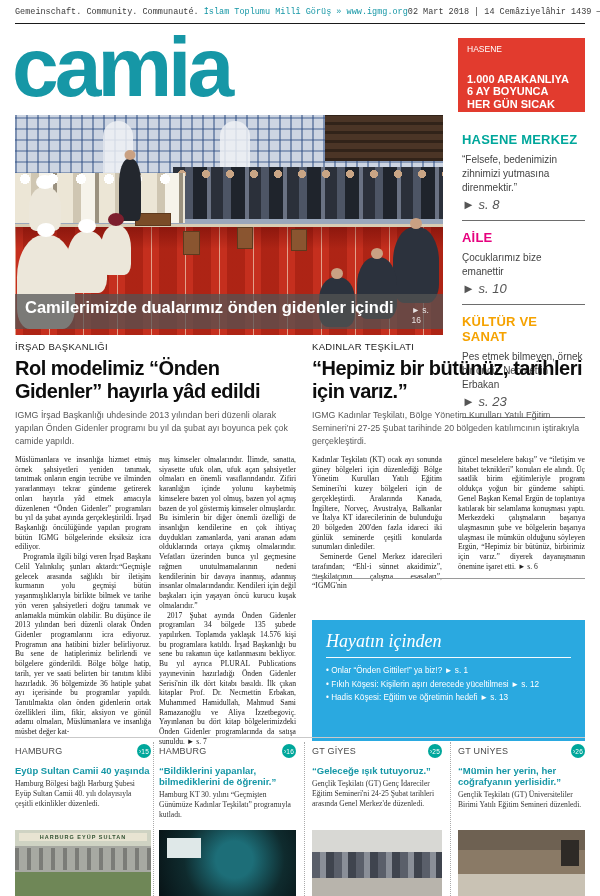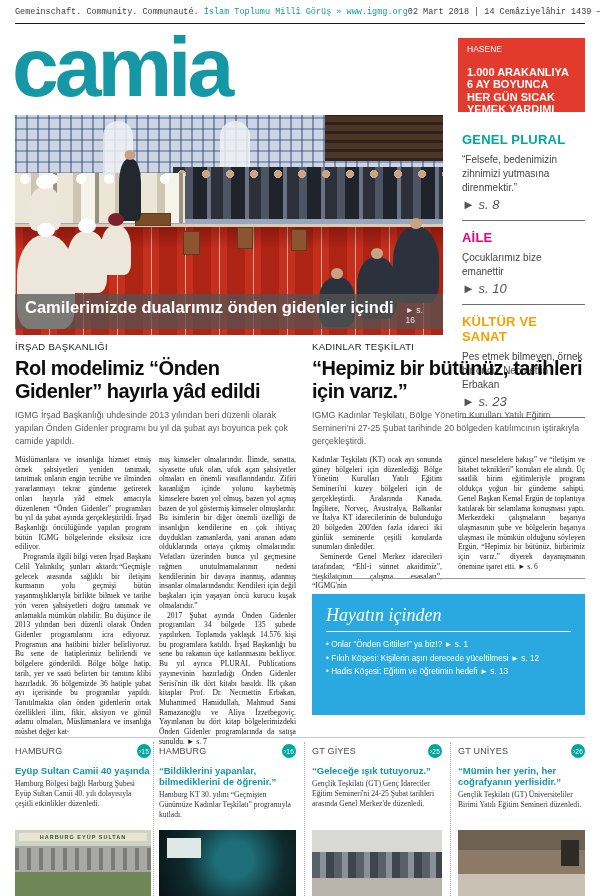--- a/index.html
+++ b/index.html
@@ -8,21 +8,21 @@
   
   .topbar{position:absolute;left:15px;right:15px;top:7px;display:flex;justify-content:space-between;
           font-size:8.5px;color:#3c3c3c;white-space:nowrap;font-family:Liberation Mono, monospace;}
   .topbar .teal{color:var(--teal,#1697a6);}
   .rule-top{position:absolute;left:15px;right:15px;top:23px;border-top:1.5px solid #1a1a1a;}
   
   .logo{position:absolute;left:12px;top:30px;font-size:84px;line-height:0.9;font-weight:bold;
         letter-spacing:-4px;color:var(--teal,#1697a6);}
   .promo{position:absolute;left:458px;top:38px;width:127px;height:74px;box-sizing:border-box;
          background:var(--red,#e23b2e);color:#fff;padding:6px 9px;overflow:hidden;}
-  .promo .kicker{font-size:8.5px;margin-bottom:12px;}
+  .promo .kicker{font-size:8.5px;margin-bottom:19px;}
   .promo .tline{font-size:11px;font-weight:bold;line-height:12.3px;}
   .promo .pref{font-size:7px;margin-top:3px;opacity:.95;}
   
   .hero{position:absolute;left:15px;top:115px;width:428px;height:220px;overflow:hidden;background:#9aa7bb;}
   .h-wall{position:absolute;left:0;right:0;top:0;height:92px;background-color:#cdd5e2;
     background-image:repeating-linear-gradient(90deg,rgba(44,76,130,.5) 0 2px,rgba(0,0,0,0) 2px 11px),
                      repeating-linear-gradient(0deg,rgba(44,76,130,.42) 0 2px,rgba(0,0,0,0) 2px 11px);}
   .h-wood{position:absolute;right:0;top:0;width:118px;height:46px;background:#4b3526;
     background-image:repeating-linear-gradient(0deg,rgba(0,0,0,.35) 0 3px,rgba(0,0,0,0) 3px 9px);}
   .h-arch{position:absolute;top:6px;width:30px;height:58px;background:#eef1f5;opacity:.85;border-radius:15px 15px 0 0;}
@@ -44,21 +44,21 @@
   .figr::before{content:"";position:absolute;left:50%;transform:translateX(-50%);top:-12px;width:16px;height:13px;
                 background:#7d1f2e;border-radius:50%;}
   .figd{position:absolute;background:#2c323d;border-radius:45% 45% 25% 25%;}
   .figd::before{content:"";position:absolute;left:50%;transform:translateX(-50%);top:-9px;width:12px;height:11px;
                 background:#c9a183;border-radius:50%;}
   .figs{position:absolute;background:#23272e;border-radius:40% 40% 15% 15%;}
   .figs::before{content:"";position:absolute;left:50%;transform:translateX(-50%);top:-9px;width:11px;height:10px;
                 background:#c9a183;border-radius:50%;}
   .chair{position:absolute;background:#8a5530;border:1px solid #5e3a1e;}
   .h-caption{position:absolute;left:0;right:0;bottom:6px;background:rgba(84,84,84,.74);color:#fff;
-             padding:4px 10px;display:flex;align-items:baseline;gap:12px;}
+             padding:4px 10px;display:flex;align-items:baseline;gap:18px;}
   .h-caption .cap{font-size:16.5px;font-weight:bold;white-space:nowrap;}
   .h-caption .ref{font-size:8.5px;opacity:.85;}
   
   .sidebar{position:absolute;left:462px;top:132px;width:123px;}
   .sb-sec{padding:9px 0 8px;border-bottom:1px solid #6d6d6d;}
   .sb-sec:first-child{padding-top:0;}
   .sb-title{font-size:13px;font-weight:bold;letter-spacing:.2px;}
   .sb-text{margin-top:6px;font-size:10px;line-height:1.4;color:#444;}
   .pref{margin-top:2px;font-size:13px;color:#555;font-style:italic;}
   
@@ -70,21 +70,21 @@
   .lede{margin-top:7px;font-size:8.8px;line-height:1.45;color:#595959;}
   
   .bcol{position:absolute;top:455px;font-family:"Liberation Serif",serif;font-size:7.6px;line-height:1.28;
         color:#222;text-align:justify;hyphens:auto;-webkit-hyphens:auto;}
   .bcol p{margin:0;}
   .bcol p + p{text-indent:8px;}
   #bc1{left:15px;width:136px;} #bc2{left:159px;width:137px;}
   #bc3{left:312px;width:130px;} #bc4{left:458px;width:127px;}
   .div34{position:absolute;left:312px;right:15px;top:578px;border-top:1px solid #9a9a9a;}
   
-  .lifebox{position:absolute;left:312px;top:594px;width:273px;height:121px;box-sizing:border-box;
+  .lifebox{position:absolute;left:312px;top:620px;width:273px;height:121px;box-sizing:border-box;
            background:var(--blue,#2aa9e0);color:#fff;padding:11px 14px 0;}
   .lb-title{font-family:"Liberation Serif",serif;font-style:italic;font-size:18px;}
   .lb-rule{border:none;border-top:1px solid rgba(255,255,255,.95);margin:5px 0 8px;}
   .lb-item{font-size:8.2px;margin:4.5px 0;white-space:nowrap;}
   .lb-item::before{content:"• ";}
   
   .rule-bottom{position:absolute;left:15px;right:15px;top:737px;border-top:1px solid #c9c9c9;}
   .vd{position:absolute;top:742px;bottom:0;border-left:1px dotted #ababab;}
   .bsec{position:absolute;top:744px;height:152px;}
   #bs1{left:15px;width:136px;} #bs2{left:159px;width:137px;}
@@ -157,21 +157,21 @@
     <div class="figd" style="right:46px;bottom:16px;width:40px;height:62px;"></div>
     <div class="figd" style="right:88px;bottom:8px;width:36px;height:50px;"></div>
     <div class="h-caption">
       <span class="cap">Camilerimizde dualarımız önden gidenler içindi</span>
       <span class="ref">► s. 16</span>
     </div>
   </div>
 
   <div class="sidebar">
     <div class="sb-sec">
-      <div class="sb-title" style="color: rgb(0, 167, 155);">GENEL PLURAL</div>
+      <div class="sb-title" style="color: rgb(0, 167, 155);">HASENE MERKEZ</div>
       <div class="sb-text">“Felsefe, bedenimizin zihnimizi yutmasına direnmektir.”</div>
       <div class="pref">► s. 8</div>
     </div>
     <div class="sb-sec">
       <div class="sb-title" style="color: rgb(230, 0, 126);">AİLE</div>
       <div class="sb-text">Çocuklarımız bize emanettir</div>
       <div class="pref">► s. 10</div>
     </div>
     <div class="sb-sec">
       <div class="sb-title" style="color: rgb(245, 162, 0);">KÜLTÜR VE SANAT</div>

